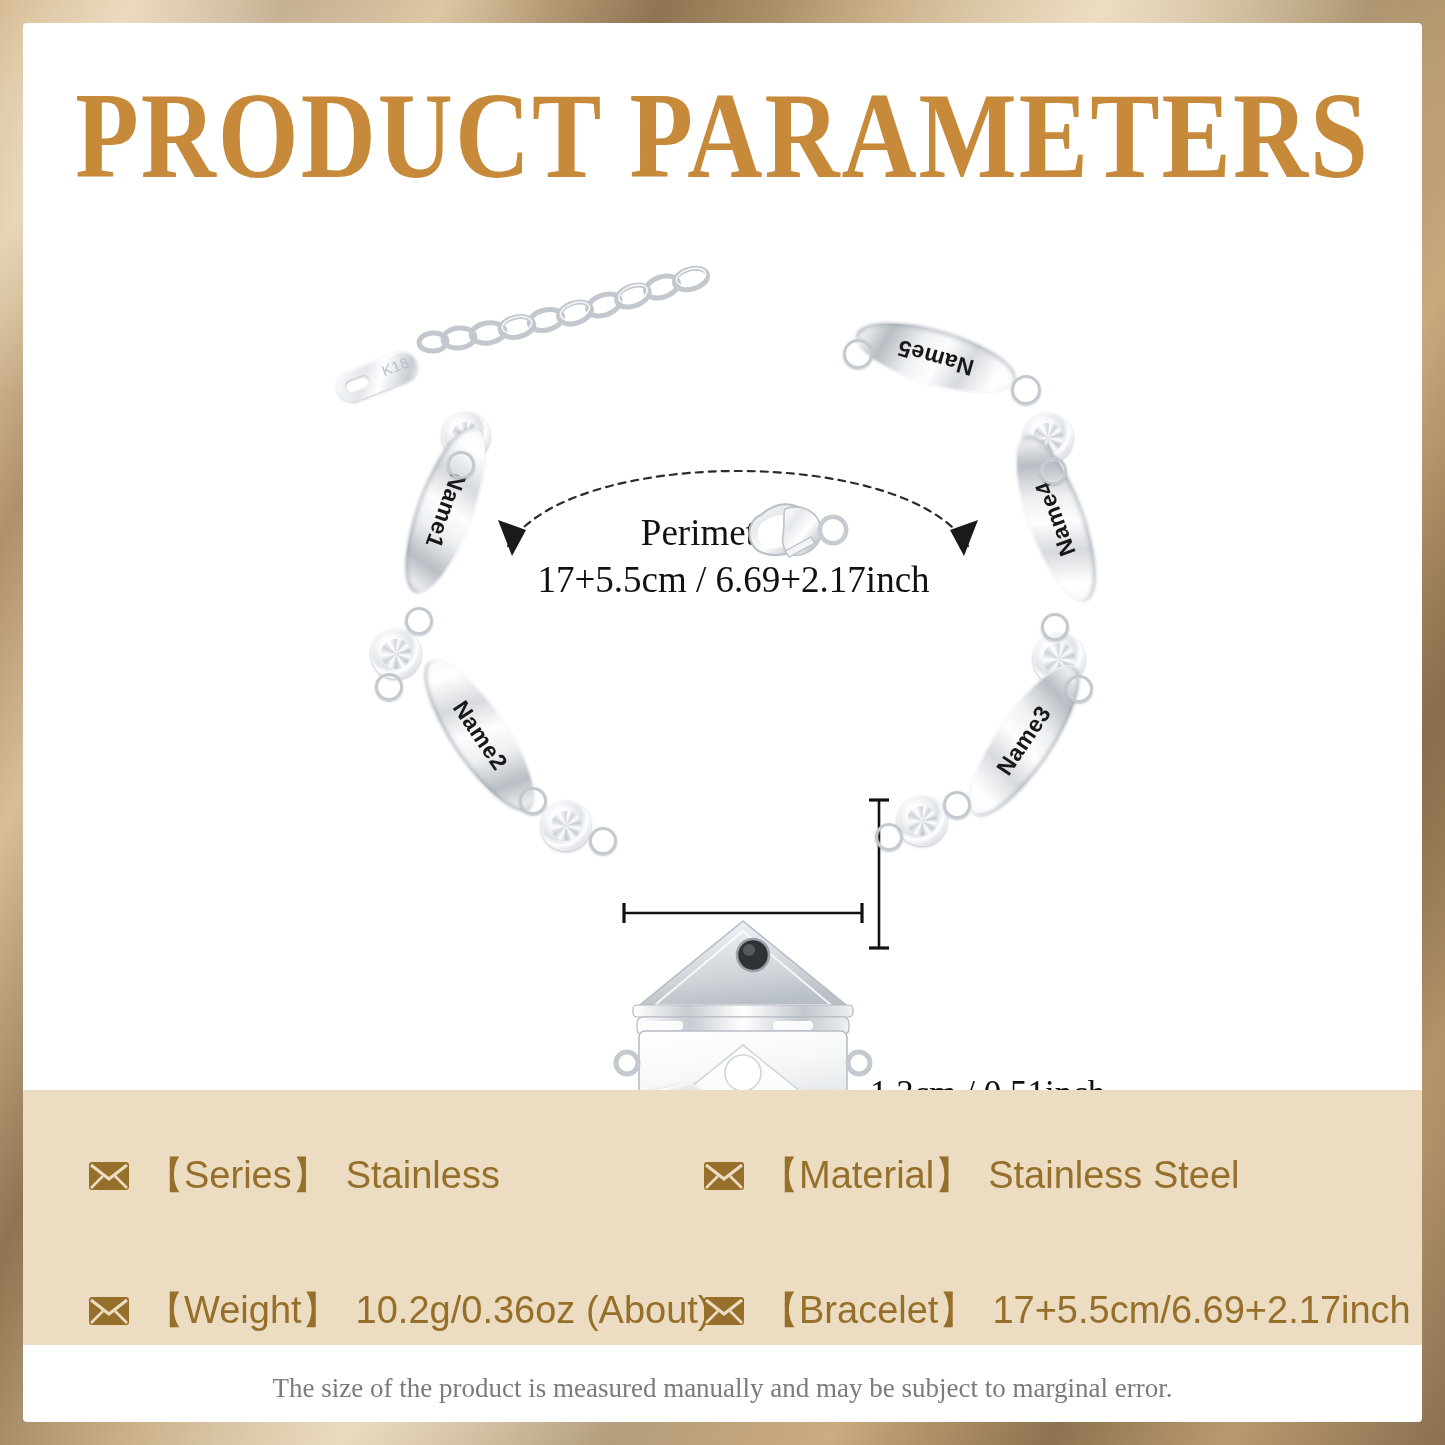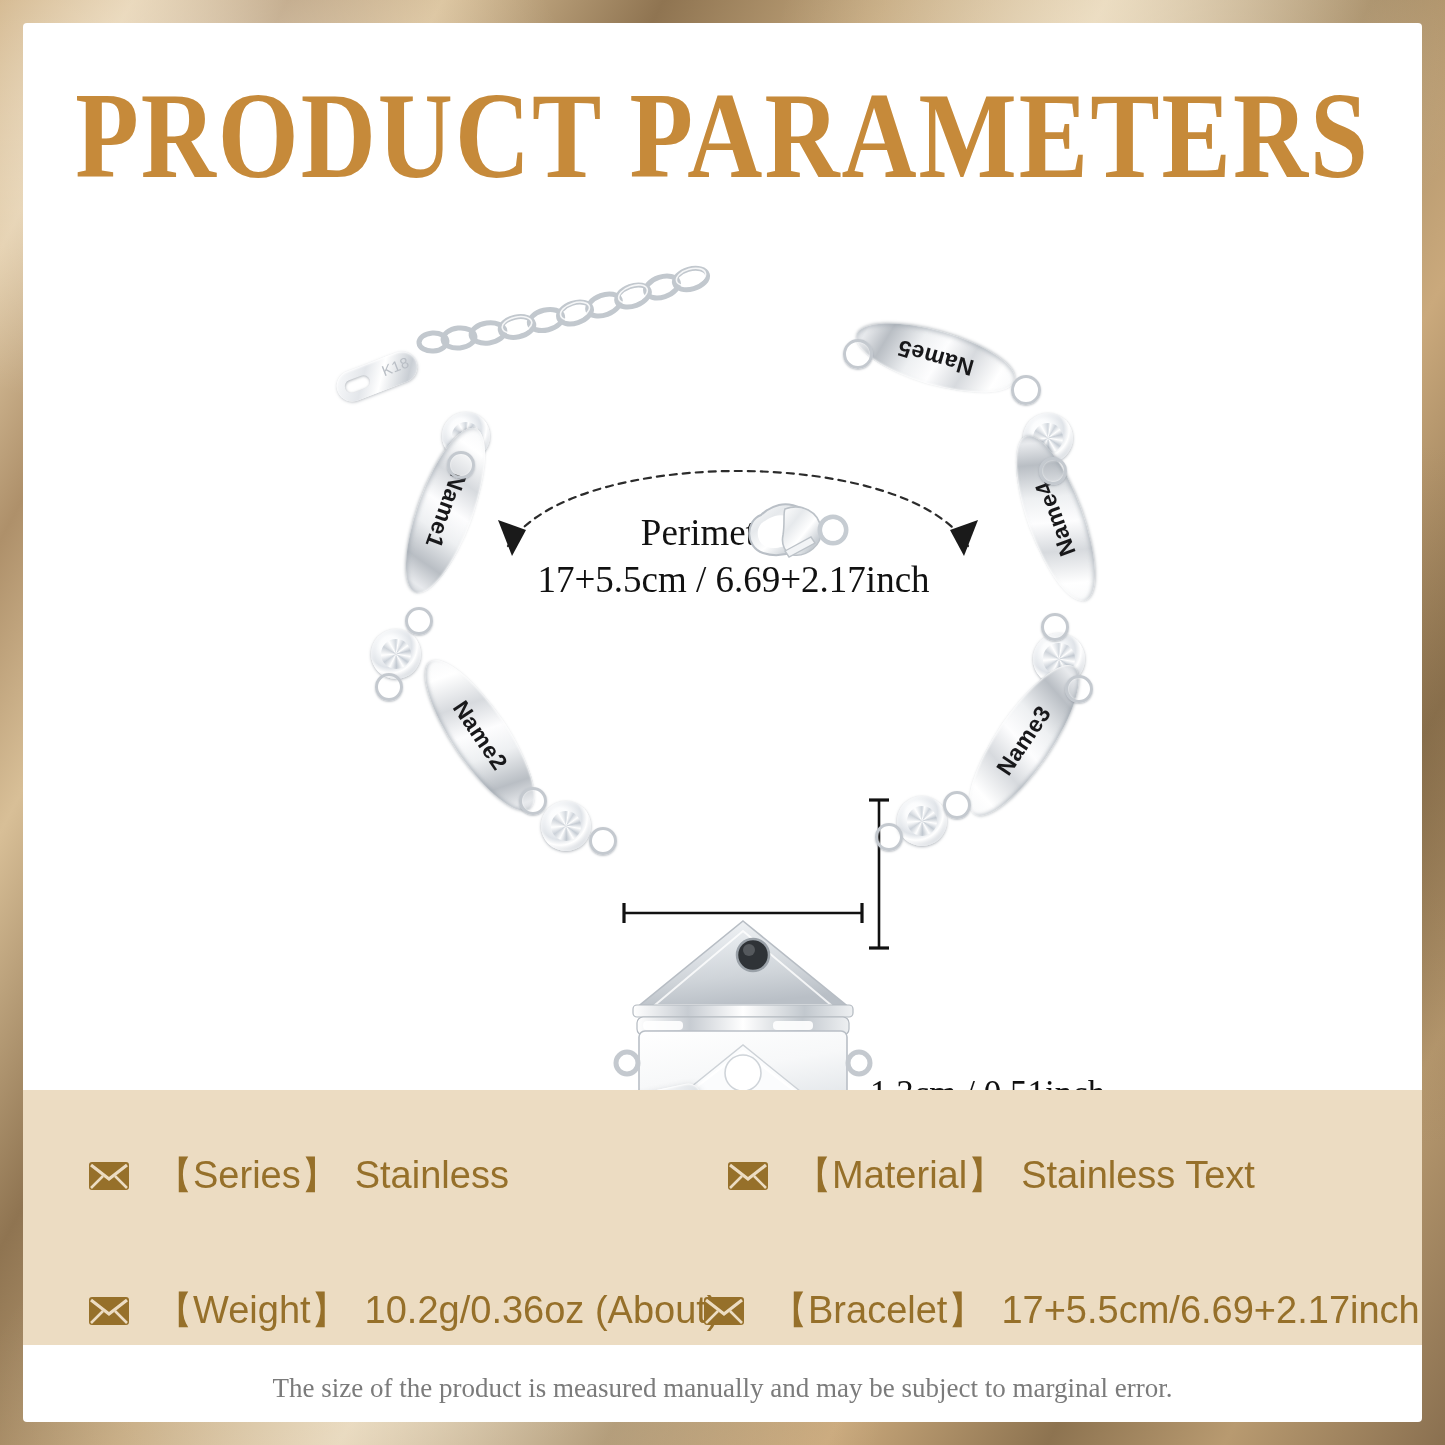--- a/index.html
+++ b/index.html
@@ -237,23 +237,23 @@
     position: absolute;
     display: flex;
     align-items: center;
     gap: 16px;
     color: #96702a;
     font-family: "Liberation Sans", sans-serif;
     font-size: 38px;
     white-space: nowrap;
   }
   .spec-row .env-icon { flex: 0 0 auto; line-height: 0; }
-  .spec-key { font-weight: 400; margin-left: 9px; }
+  .spec-key { font-weight: 400; }
   #spec-series   { left: 65px;  top: 60px; }
-  #spec-material { left: 704px; top: 60px; }
+  #spec-material { left: 680px; top: 60px; }
   #spec-weight   { left: 65px;  top: 195px; }
   #spec-perimeter{ left: 680px; top: 195px; }
 
   
   #disclaimer {
     position: absolute;
     left: 0;
     top: 1350px;
     width: 1399px;
     text-align: center;
@@ -457,21 +457,21 @@
 
       <div class="spec-row" id="spec-material">
         <span class="env-icon">
           <svg width="42" height="30" viewBox="0 0 42 30">
             <rect x="1" y="1" width="40" height="28" rx="3" fill="#96702a"></rect>
             <path d="M 3 4 L 21 18 L 39 4" fill="none" stroke="#ecdcc2" stroke-width="3.2"></path>
             <path d="M 3 27 L 15 15 M 39 27 L 27 15" stroke="#ecdcc2" stroke-width="2.6" fill="none"></path>
           </svg>
         </span>
         <span class="spec-key">【Material】</span>
-        <span class="spec-value">Stainless Text</span>
+        <span class="spec-value">Stainless Steel</span>
       </div>
 
       <div class="spec-row" id="spec-weight">
         <span class="env-icon">
           <svg width="42" height="30" viewBox="0 0 42 30">
             <rect x="1" y="1" width="40" height="28" rx="3" fill="#96702a"></rect>
             <path d="M 3 4 L 21 18 L 39 4" fill="none" stroke="#ecdcc2" stroke-width="3.2"></path>
             <path d="M 3 27 L 15 15 M 39 27 L 27 15" stroke="#ecdcc2" stroke-width="2.6" fill="none"></path>
           </svg>
         </span>

